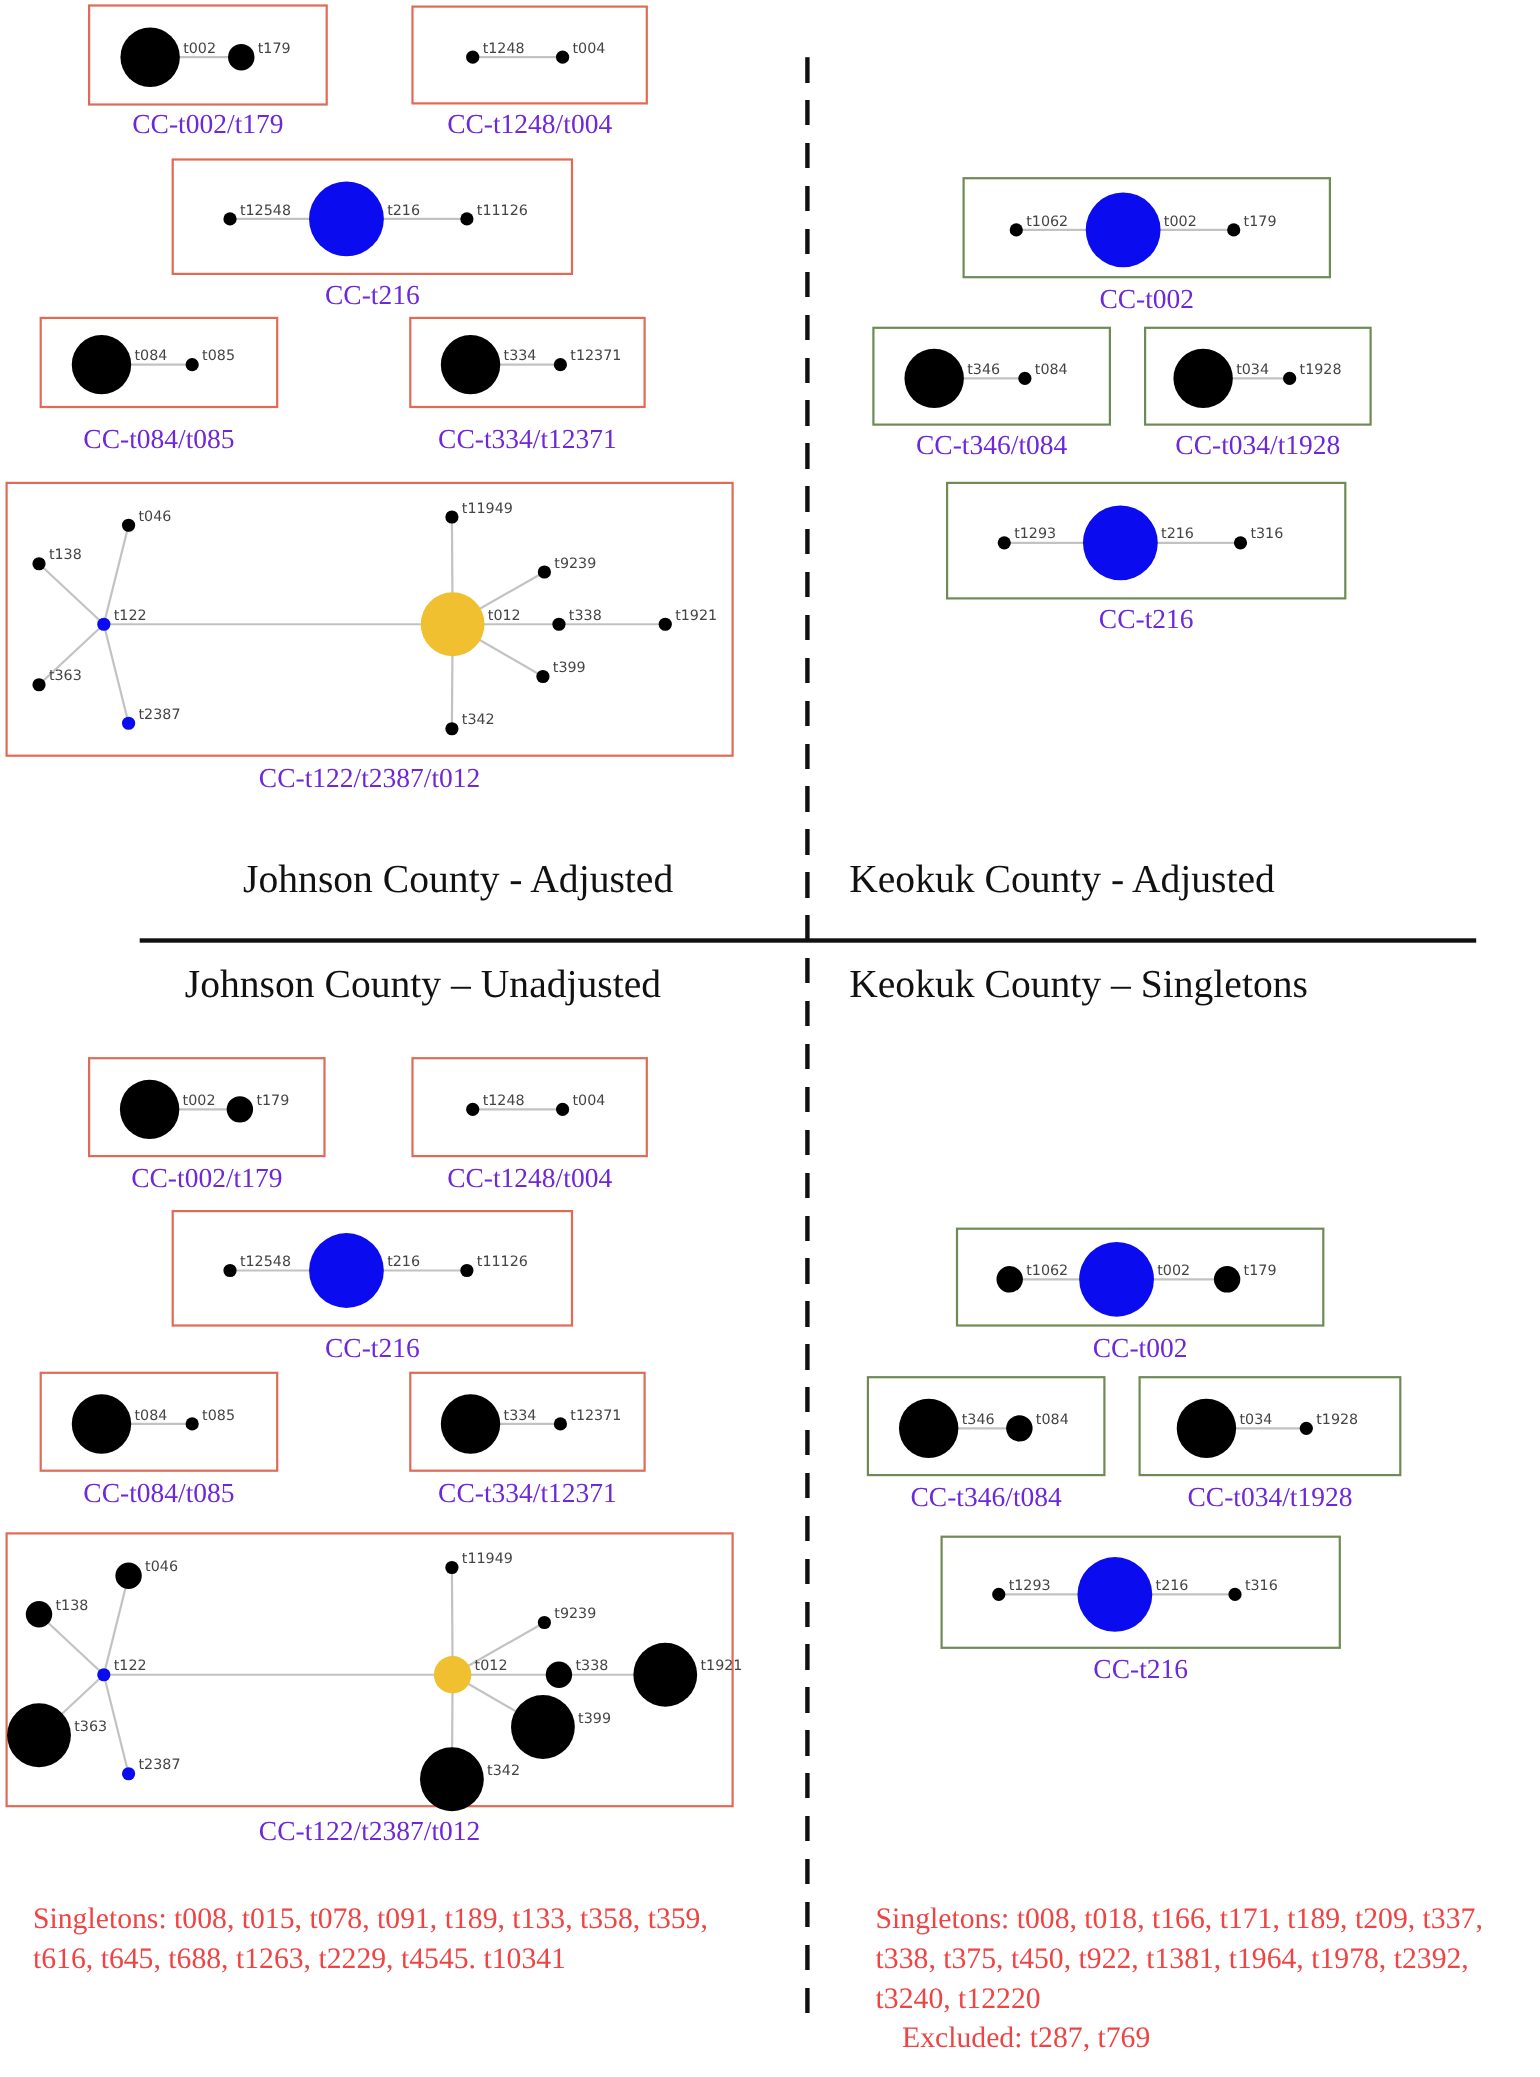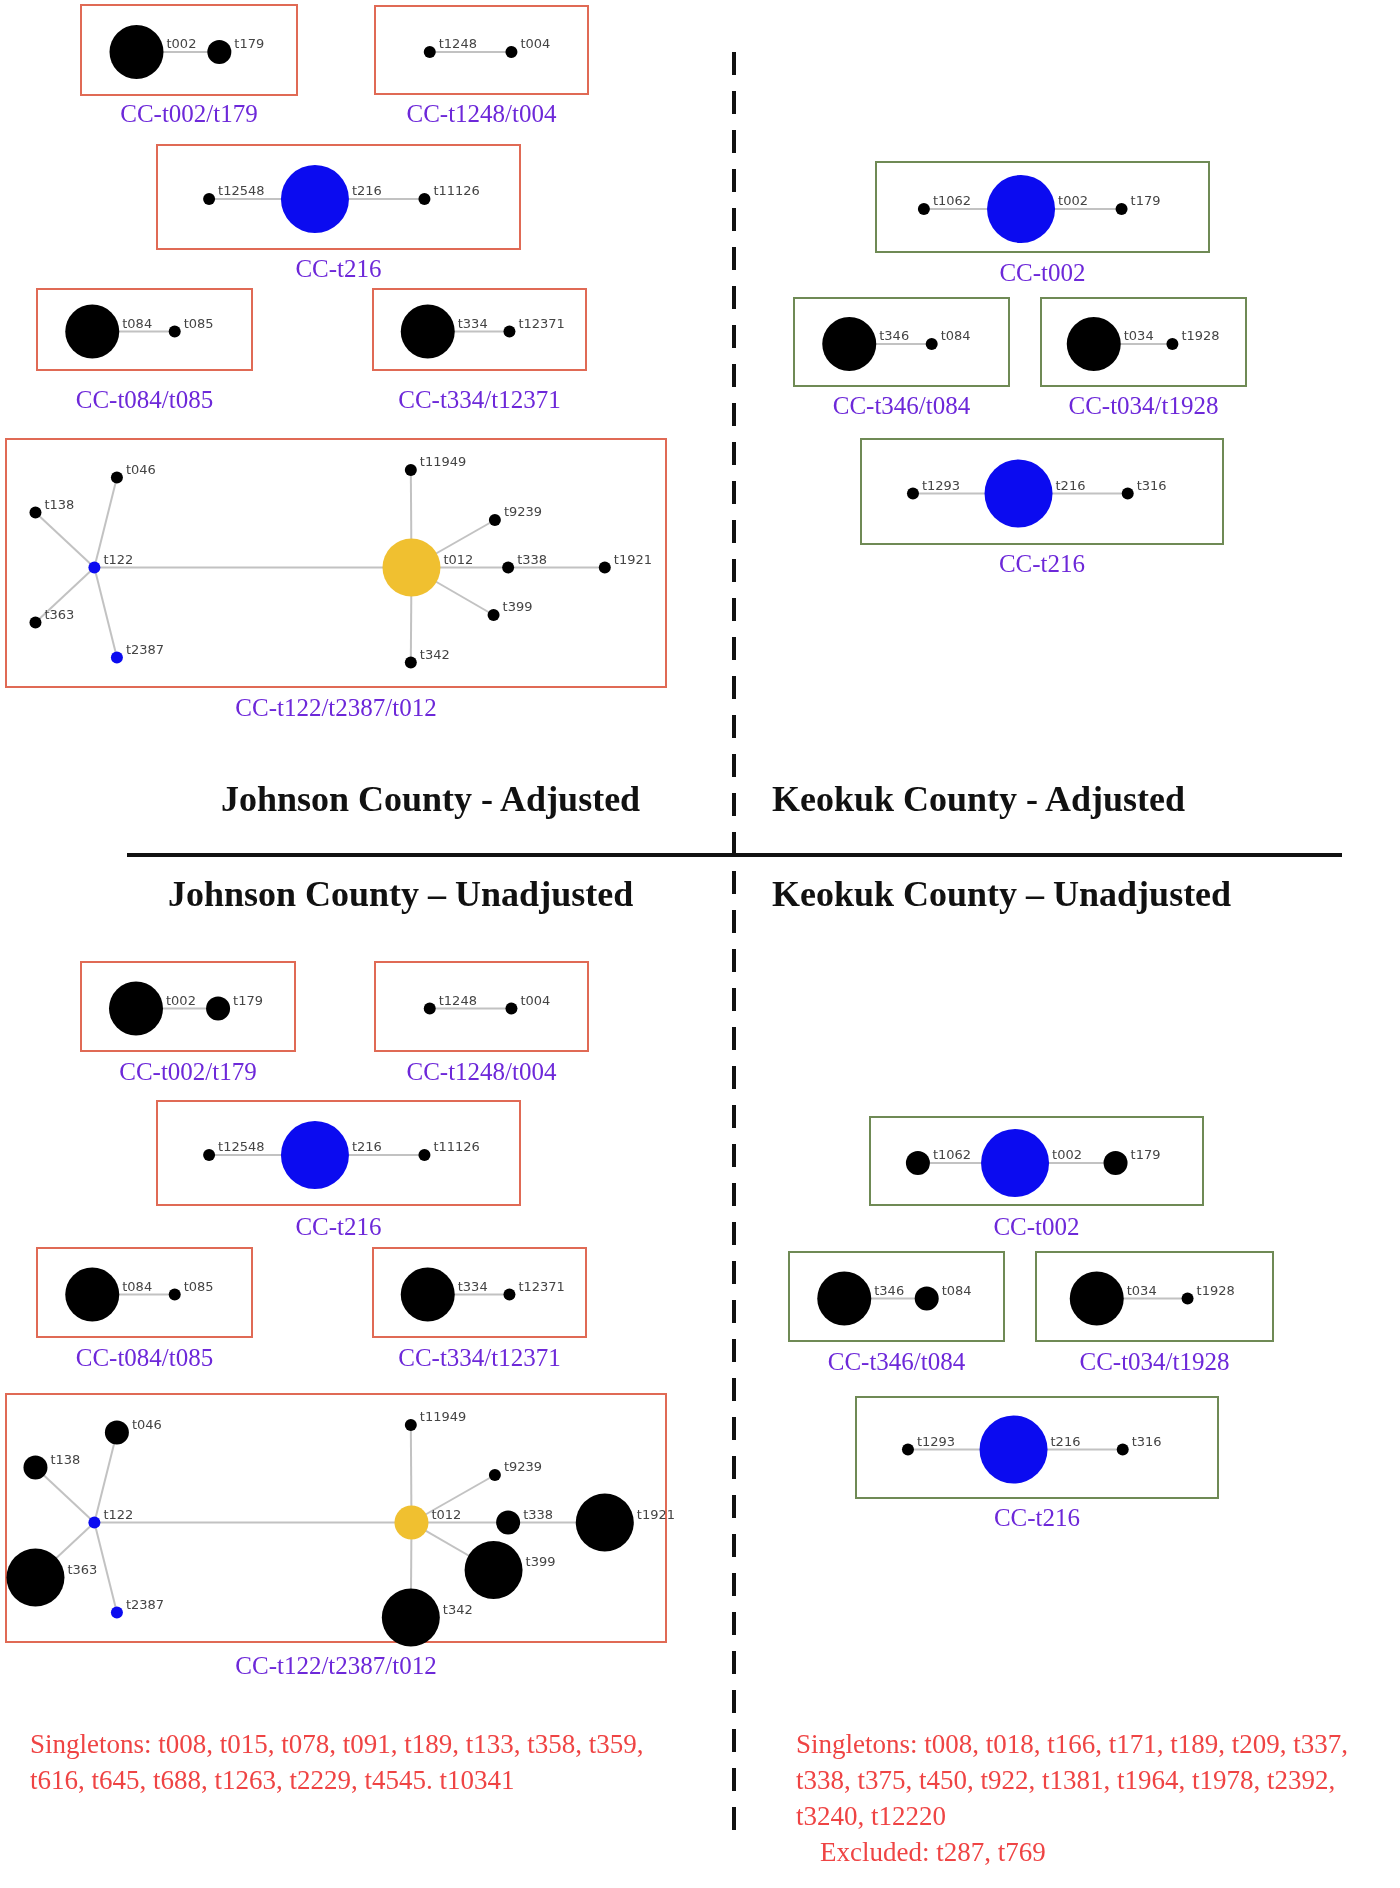--- a/index.html
+++ b/index.html
@@ -1,21 +1,21 @@
 <!DOCTYPE html>
 <html><head>
 <meta charset="utf-8">
 <style>
   html, body { margin:0; padding:0; background:#ffffff; }
   body { width:1400px; height:1888px; position:relative; overflow:hidden; font-family:"DejaVu Serif", serif; color:#111; }
   .box { position:absolute; border:2px solid #e06a55; background:#fff; box-sizing:border-box; }
   .box.green { border-color:#6f8a55;text-align:center; }
   .box svg { position:absolute; left:0; top:0; width:100%; height:100%; overflow:visible; }
   .cc-label { position:absolute; font-family:Liberation Serif, serif; font-size:25px; color:#6d28d9; white-space:nowrap; transform:translateX(-50%); }
-  .heading { position:absolute; font-family:"Liberation Serif", serif; font-weight:bold; font-size:36px; color:#111; white-space:nowrap; }
+  .heading { position:absolute; font-family:"Liberation Serif", serif; font-weight:normal; font-size:36px; color:#111; white-space:nowrap; }
   .vline { position:absolute; left:732px; top:52px; width:4px; height:1786px;
            background:repeating-linear-gradient(to bottom, #111 0 23px, transparent 23px 39px); }
   .hline { position:absolute; left:127px; top:853px; width:1215px; height:4px; background:#111; }
   .singletons { position:absolute; font-family:"Liberation Serif", serif; font-size:27px; line-height:36px; color:#ef4444; }
   .node-label { font-family:"DejaVu Sans", sans-serif; font-size:13px; fill:#444; }
 </style>
 </head>
 <body>
 
 <div id="stage">
@@ -298,17 +298,17 @@
     </div>
     <div class="cc-label" style="left: 1037px; top: 1504px;">CC-t216</div>
   </div>
 
 <div class="vline"></div>
 <div class="hline"></div>
 
 <div class="heading" style="left:221px; top:778px;">Johnson County - Adjusted</div>
 <div class="heading" style="left:772px; top:778px;">Keokuk County - Adjusted</div>
 <div class="heading" style="left:168px; top:873px;">Johnson County – Unadjusted</div>
-<div class="heading" style="left:772px; top:873px;">Keokuk County – Unadjusted</div>
+<div class="heading" style="left:772px; top:873px;">Keokuk County – Singletons</div>
 
 <div class="singletons" style="left:30px; top:1726px; width:640px;">Singletons: t008, t015, t078, t091, t189, t133, t358, t359, t616, t645, t688, t1263, t2229, t4545. t10341</div>
 <div class="singletons" style="left:796px; top:1726px; width:600px;">Singletons: t008, t018, t166, t171, t189, t209, t337, t338, t375, t450, t922, t1381, t1964, t1978, t2392, t3240, t12220</div>
 <div class="singletons" style="left:820px; top:1834px; width:600px;">Excluded: t287, t769</div>
 
 </body></html>

